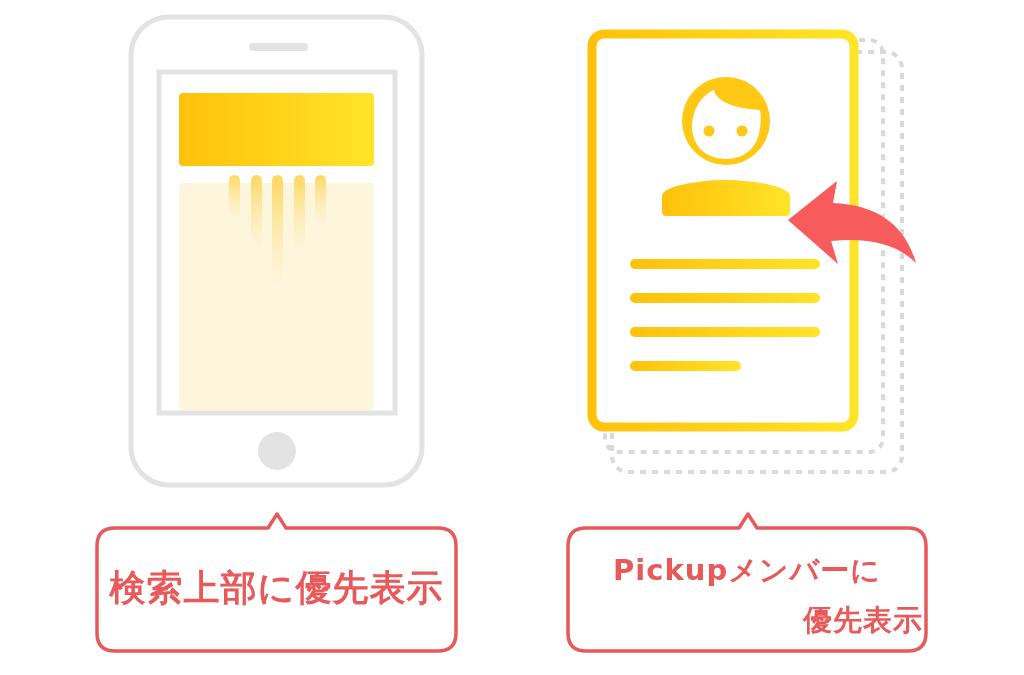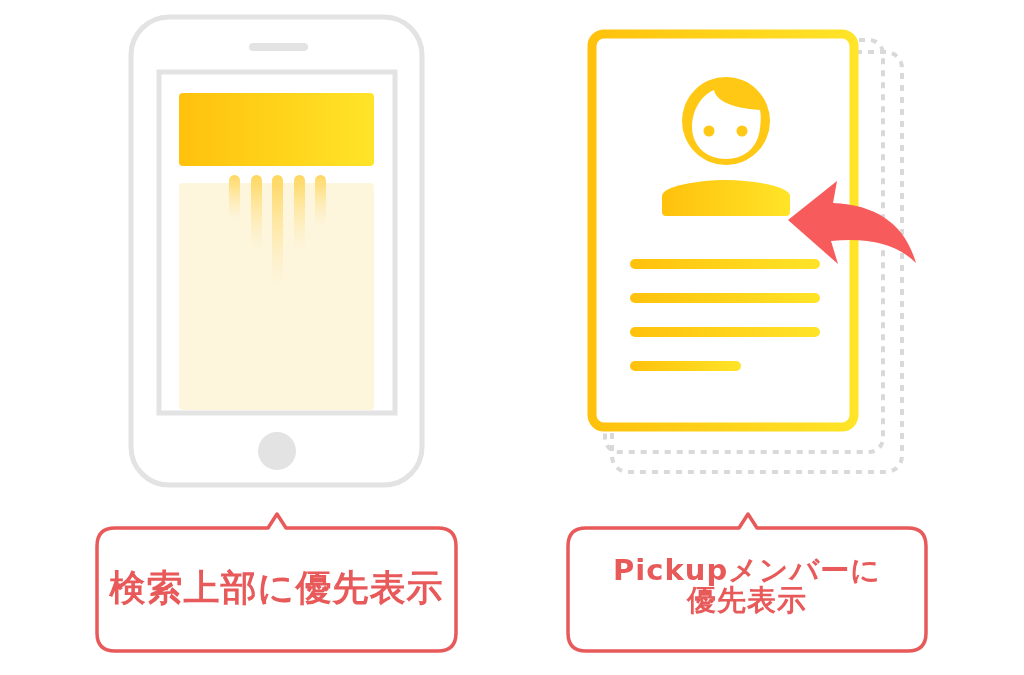--- a/index.html
+++ b/index.html
@@ -75,13 +75,13 @@
     <path d="M115,528 L268,528 L277,514 L286,528 L438,528 Q456,528 456,546 L456,633 Q456,651 438,651 L115,651 Q97,651 97,633 L97,546 Q97,528 115,528 Z" fill="#ffffff" stroke="#e85a5a" stroke-width="3.5" stroke-linejoin="round"></path>
   </g>
   <g>
     <path d="M586,528 L739,528 L748,514 L757,528 L908,528 Q926,528 926,546 L926,633 Q926,651 908,651 L586,651 Q568,651 568,633 L568,546 Q568,528 586,528 Z" fill="#ffffff" stroke="#e85a5a" stroke-width="3.5" stroke-linejoin="round"></path>
   </g>
 </svg>
 
 <div class="bubble-text" style="left:100px; top:568px; width:353px; font-size:36px; line-height:40px;">検索上部に優先表示</div>
 
 <div class="bubble-text" style="left:571px; top:550px; width:352px; font-size:29px; line-height:40px;">Pickupメンバーに</div>
-<div class="bubble-text" style="left:571px; top:580px; width:352px; font-size:29px; line-height:40px;">優先表示</div>
+<div class="bubble-text" style="left:571px; top:600px; width:352px; font-size:29px; line-height:40px;text-align:right;">優先表示</div>
 
 </body></html>

